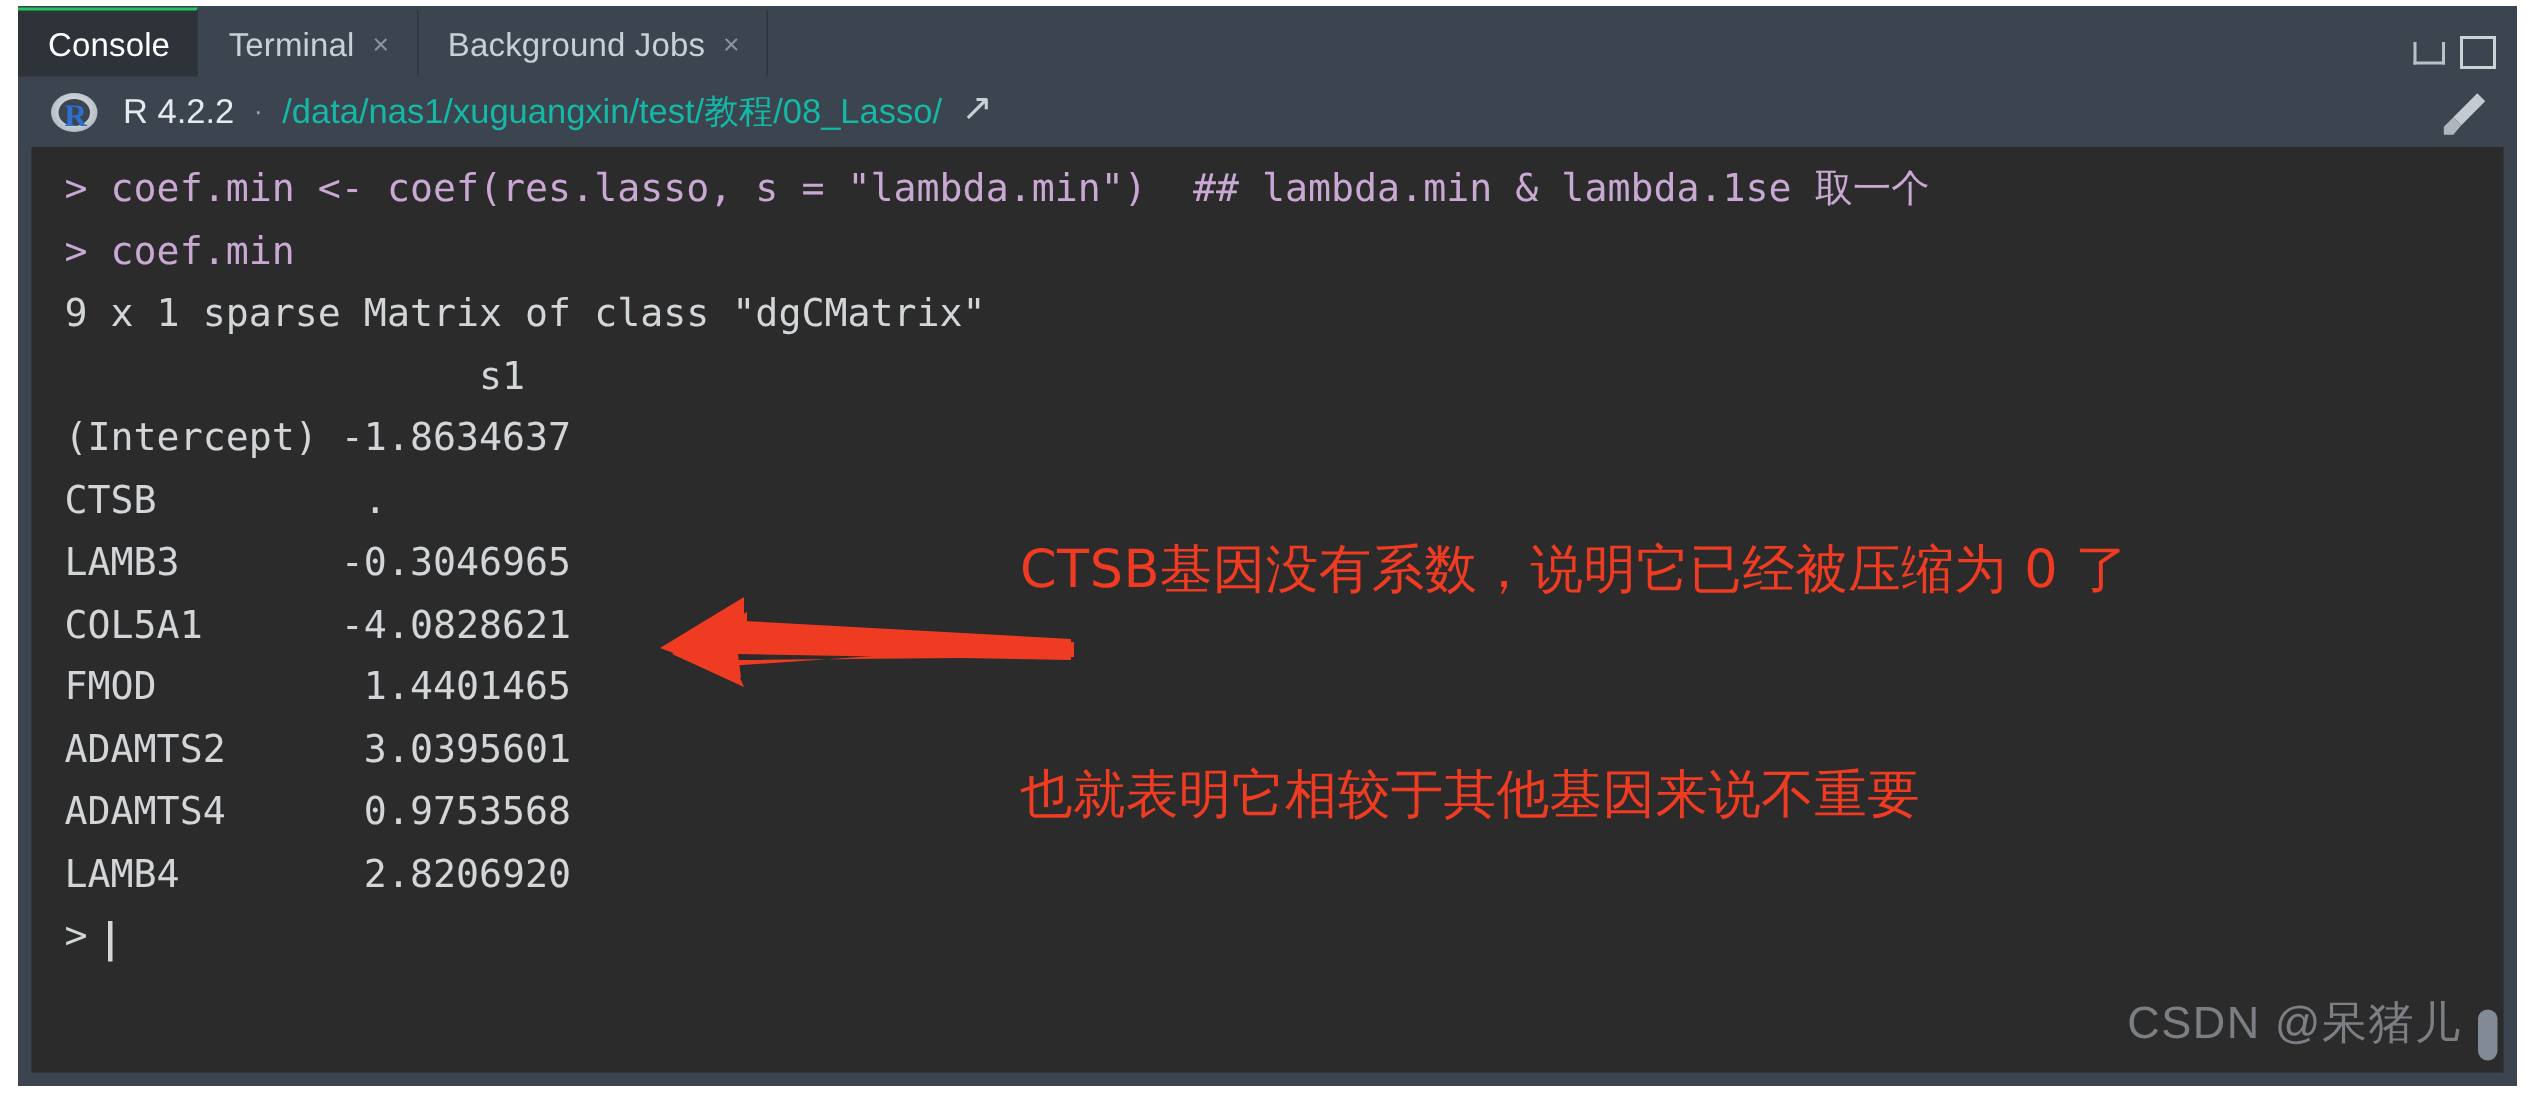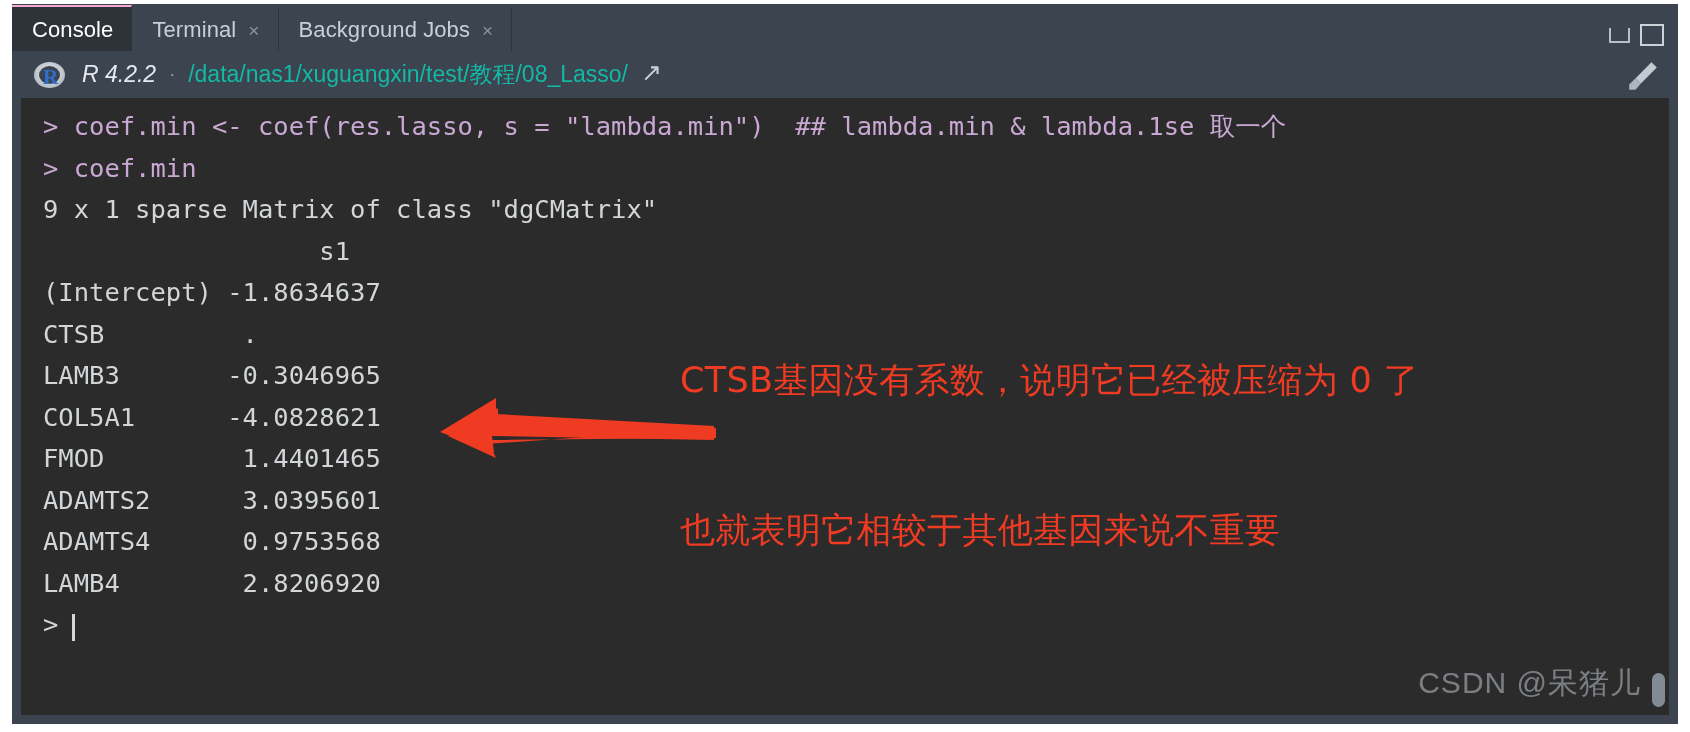--- a/index.html
+++ b/index.html
@@ -53,21 +53,21 @@
     font-family: "Liberation Sans", sans-serif;
     font-size: 22px;
     letter-spacing: 0.1px;
     border-right: 1px solid #2e353f;
     cursor: default;
     gap: 12px;
   }
   .tab.active {
     background: #2e3339;
     color: #ffffff;
-    border-top: 2px solid #f9a8d4;
+    border-top: 2px solid #22c55e;
     height: 47px;
   }
   .tab .tab-close {
     color: #8b949e;
     font-size: 19px;
     line-height: 1;
     display: inline-block;
     transform: translateY(1px);
   }
 
@@ -129,21 +129,21 @@
   }
   .r-logo span {
     position: relative;
     color: #2f6fd0;
     font-weight: bold;
     font-size: 21px;
     font-family: "Liberation Serif", serif;
     line-height: 1;
     transform: translate(1px, 3px);
   }
-  .rver { margin-right: 13px; font-style: italic; }
+  .rver { margin-right: 13px; }
   .dotsep { color: #9aa3ad; margin-right: 13px; font-size: 18px; }
   .rpath { color: #14b8a6; }
   .share-ico {
     margin-left: 13px;
     color: #c9cfd6;
     font-size: 25px;
     line-height: 1;
     transform: translateY(-2px);
     display: inline-block;
   }

